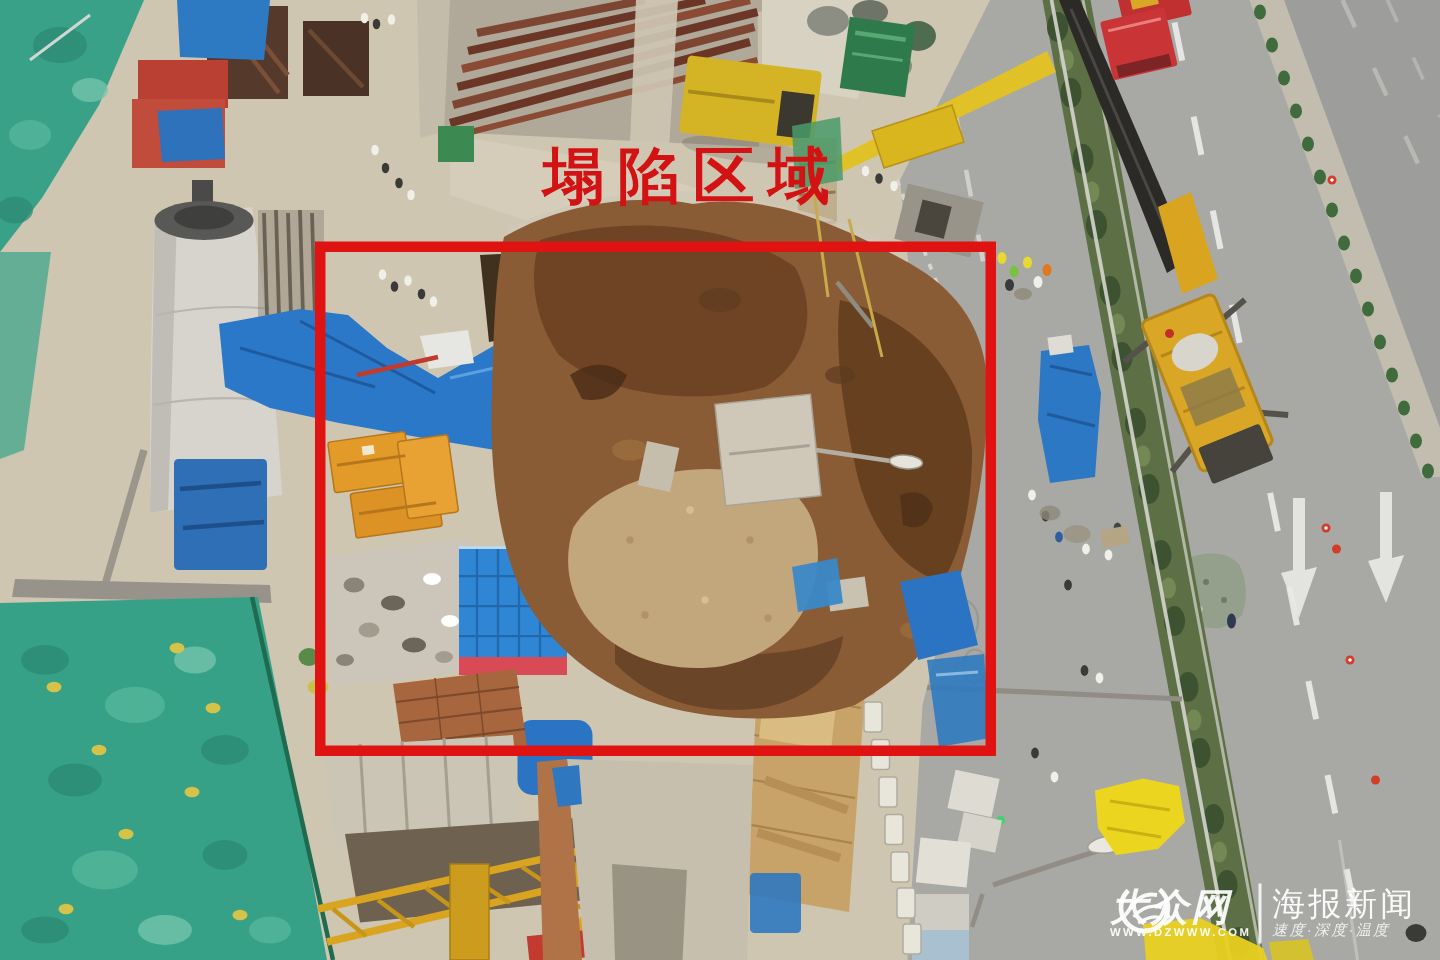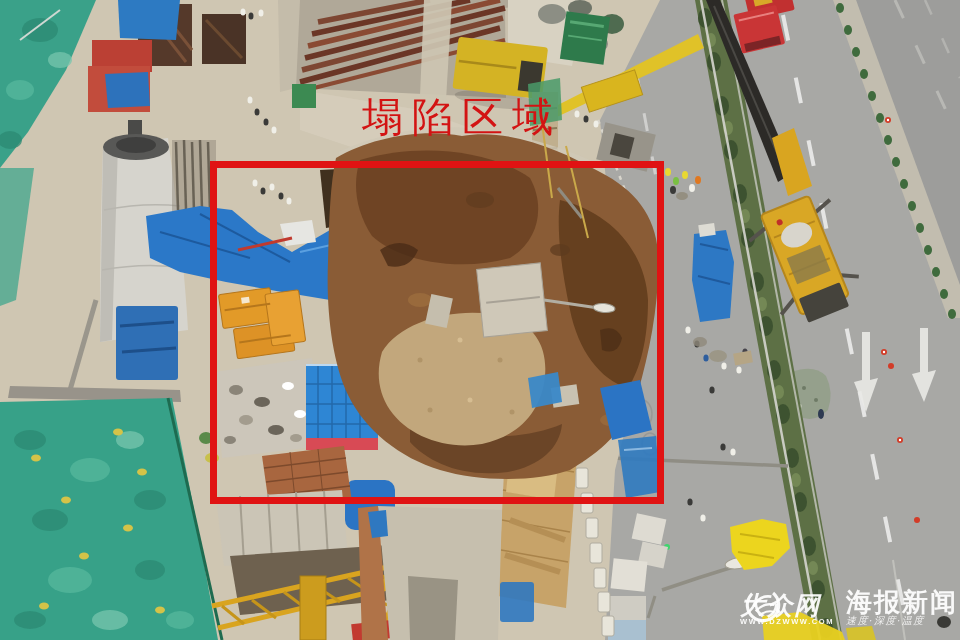--- a/index.html
+++ b/index.html
@@ -3,33 +3,33 @@
 <meta charset="utf-8">
 <style>
   html,body{margin:0;padding:0;background:#222;}
   #stage{position:relative;width:960px;height:640px;overflow:hidden;
          font-family:"Liberation Sans", sans-serif;background:#cfc6b2;}
   #stage svg{position:absolute;left:0;top:0;}
   .overlay{position:absolute;pointer-events:none;}
   #collapse-box{left:210px;top:161px;width:454px;height:343px;
     border:7px solid #e01313;box-sizing:border-box;}
   #collapse-title{left:362px;top:92px;width:260px;height:50px;
-    font-size:41px;font-weight:normal;color:#d31313;letter-spacing:9px;
+    font-size:41px;font-weight:bold;color:#d31313;letter-spacing:9px;
     white-space:nowrap;text-align:left;line-height:50px;}
   #watermark{left:740px;top:582px;width:216px;height:54px;display:flex;
     align-items:center;color:rgba(255,255,255,.93);}
   #wm-logo{flex:0 0 auto;margin-right:2px;}
   .wm-col{display:flex;flex-direction:column;justify-content:center;}
   #wm-site-name{font-size:25px;font-weight:bold;font-style:italic;
     letter-spacing:2px;line-height:24px;white-space:nowrap;}
   #wm-site-url{font-size:7.5px;font-weight:bold;letter-spacing:1.6px;
     line-height:9px;white-space:nowrap;}
   #wm-divider{width:2px;height:40px;background:rgba(255,255,255,.85);
     margin:0 7px 0 5px;}
-  #wm-brand{font-size:26px;font-weight:bold;letter-spacing:2px;
+  #wm-brand{font-size:22px;font-weight:normal;letter-spacing:2px;
     line-height:23px;white-space:nowrap;}
   #wm-slogan{font-size:10px;letter-spacing:1.5px;line-height:13px;
     white-space:nowrap;opacity:.9;font-style:italic;}
 </style>
 </head>
 <body>
 
 <div id="stage">
 <svg width="960" height="640" viewBox="0 0 960 640">
 

